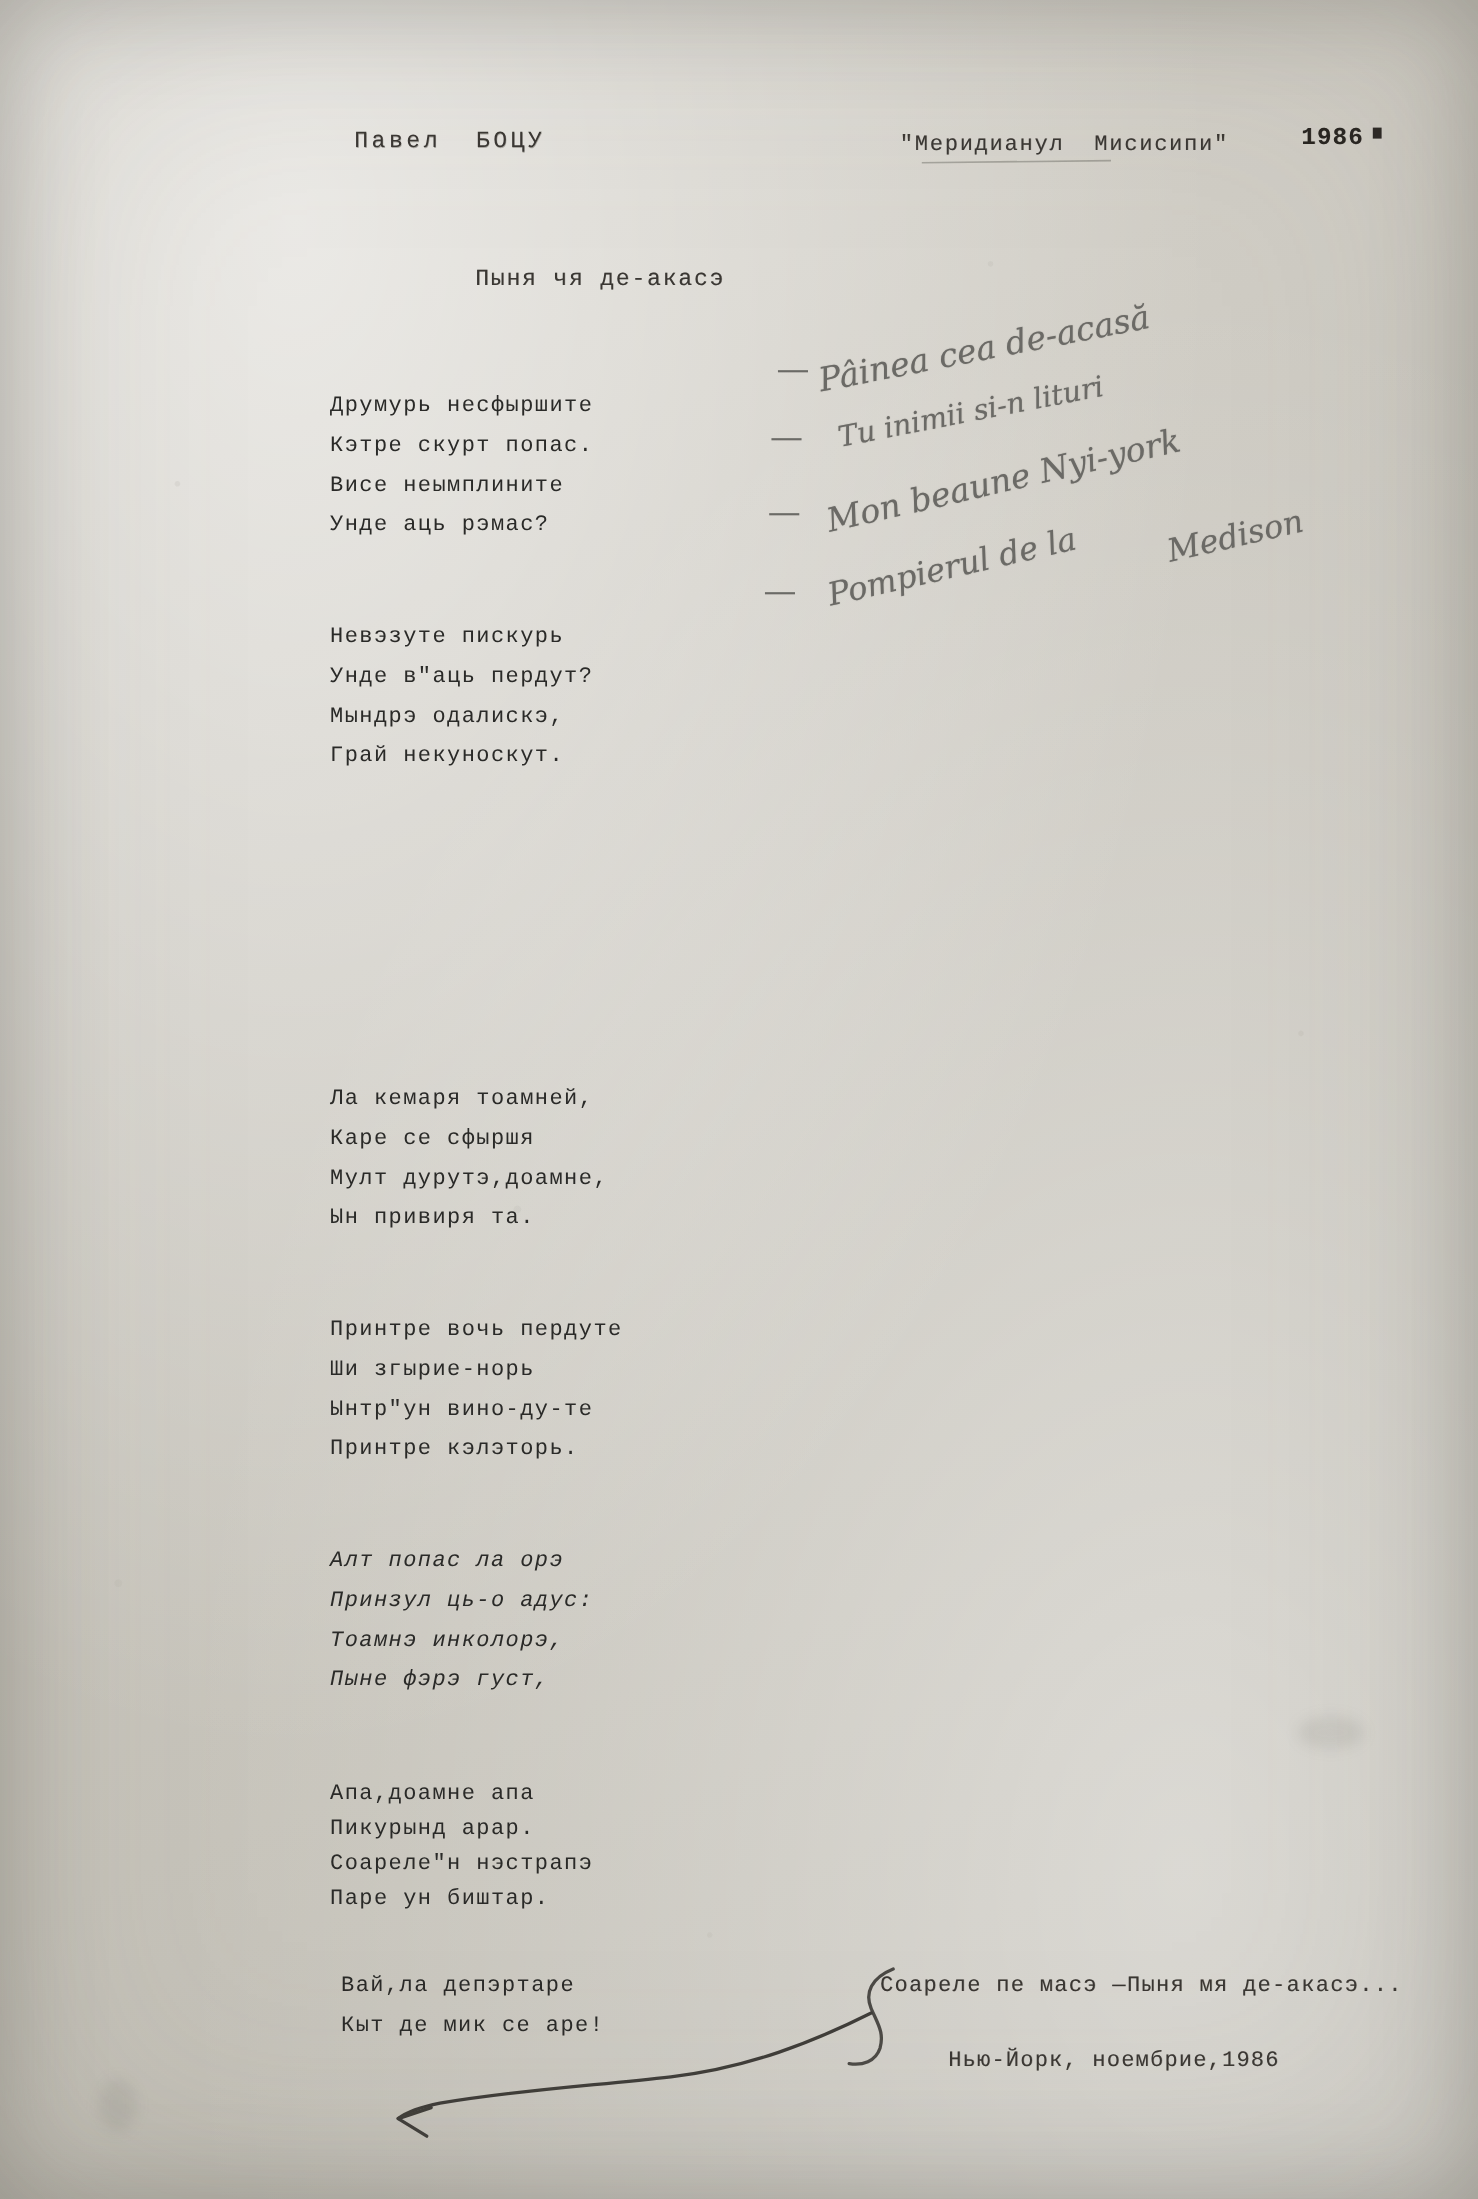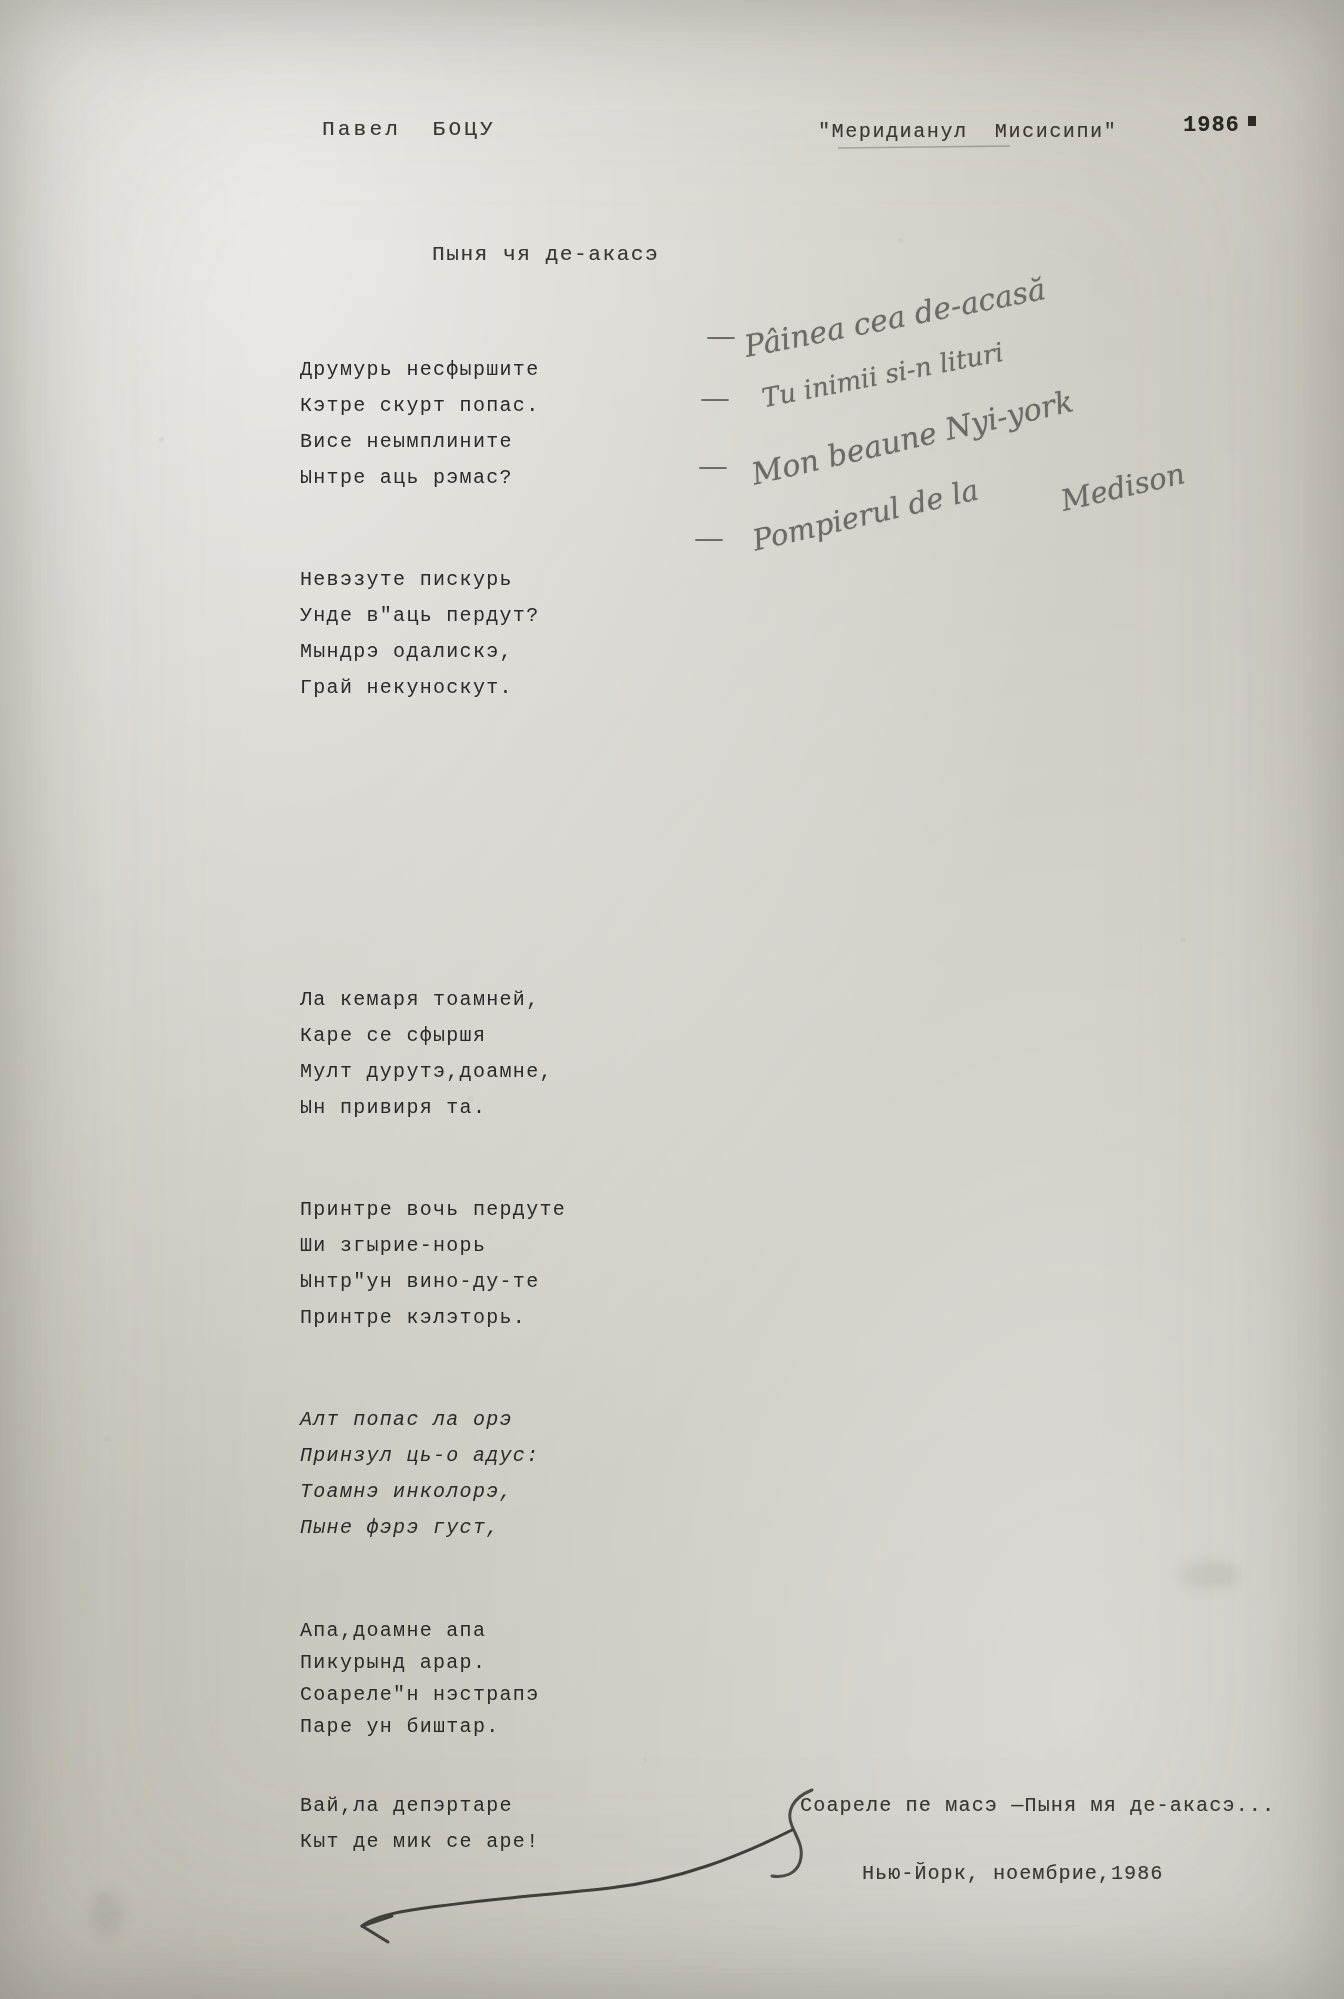--- a/index.html
+++ b/index.html
@@ -83,21 +83,21 @@
   }
   .stanza .line { display: block; white-space: pre; }
 
   #st1 { top: 352px; }
   #st2 { top: 562px; }
   #st3 { top: 772px; }
   #st4 { top: 982px; }
   #st5 { top: 1192px; }
   #st6 { top: 1402px; font-style: italic; }
   #st7 { top: 1615px; line-height: 32px; }
-  #st8 { top: 1788px; }
+  #st8 { top: 1788px; margin-left: 10px; }
 
   
   #closing {
     position: absolute;
     left: 800px; top: 1790px;
     font-size: 20px; line-height: 32px; letter-spacing: 1.2px; text-align: center;
   }
   #place-date {
     position: absolute;
     left: 862px; top: 1862px;
@@ -152,21 +152,21 @@
   <div class="tw" id="author">Павел  БОЦУ</div>
   <div class="tw" id="journal">"Меридианул  Мисисипи"</div>
   <div class="tw" id="year">1986</div>
 
   <div class="tw" id="poem-title">Пыня чя де-акасэ</div>
 
   <div class="stanza" id="st1">
     <span class="line">Друмурь несфыршите</span>
     <span class="line">Кэтре скурт попас.</span>
     <span class="line">Висе неымплините</span>
-    <span class="line">Ынтре аць рэмас?</span>
+    <span class="line">Унде аць рэмас?</span>
   </div>
 
   <div class="stanza" id="st2">
     <span class="line">Невэзуте пискурь</span>
     <span class="line">Унде в"аць пердут?</span>
     <span class="line">Мындрэ одалискэ,</span>
     <span class="line">Грай некуноскут.</span>
   </div>
 
 

